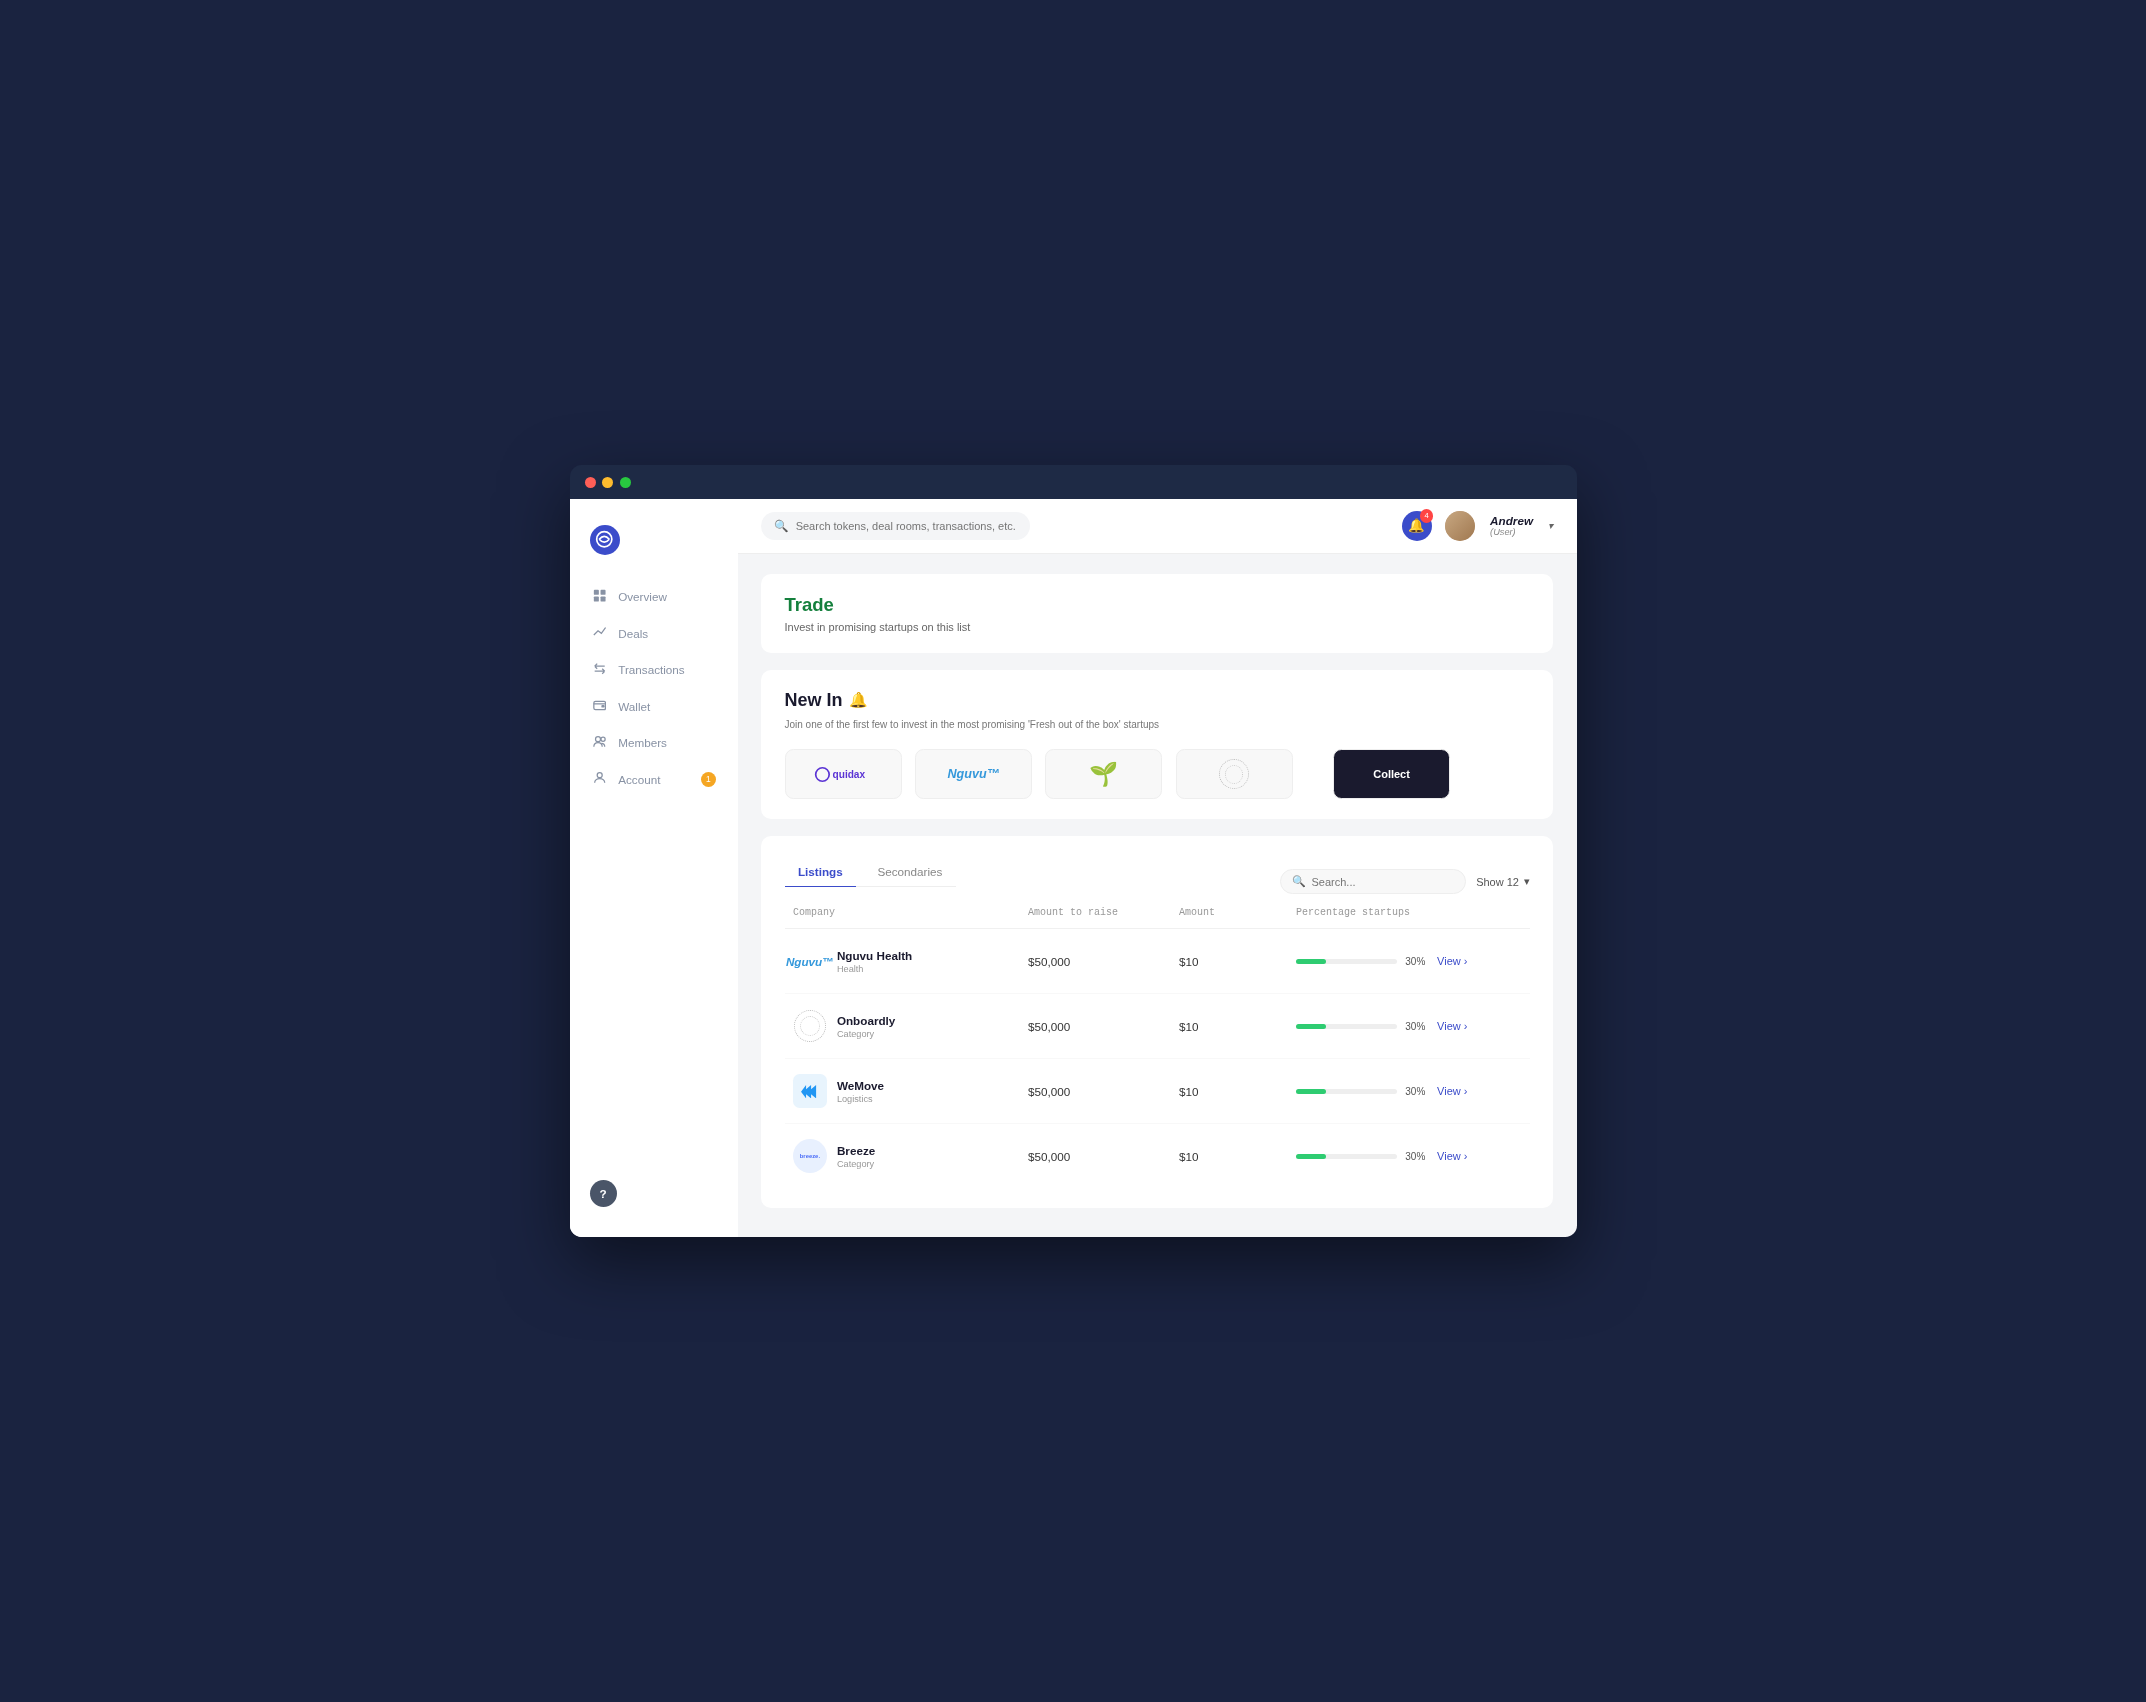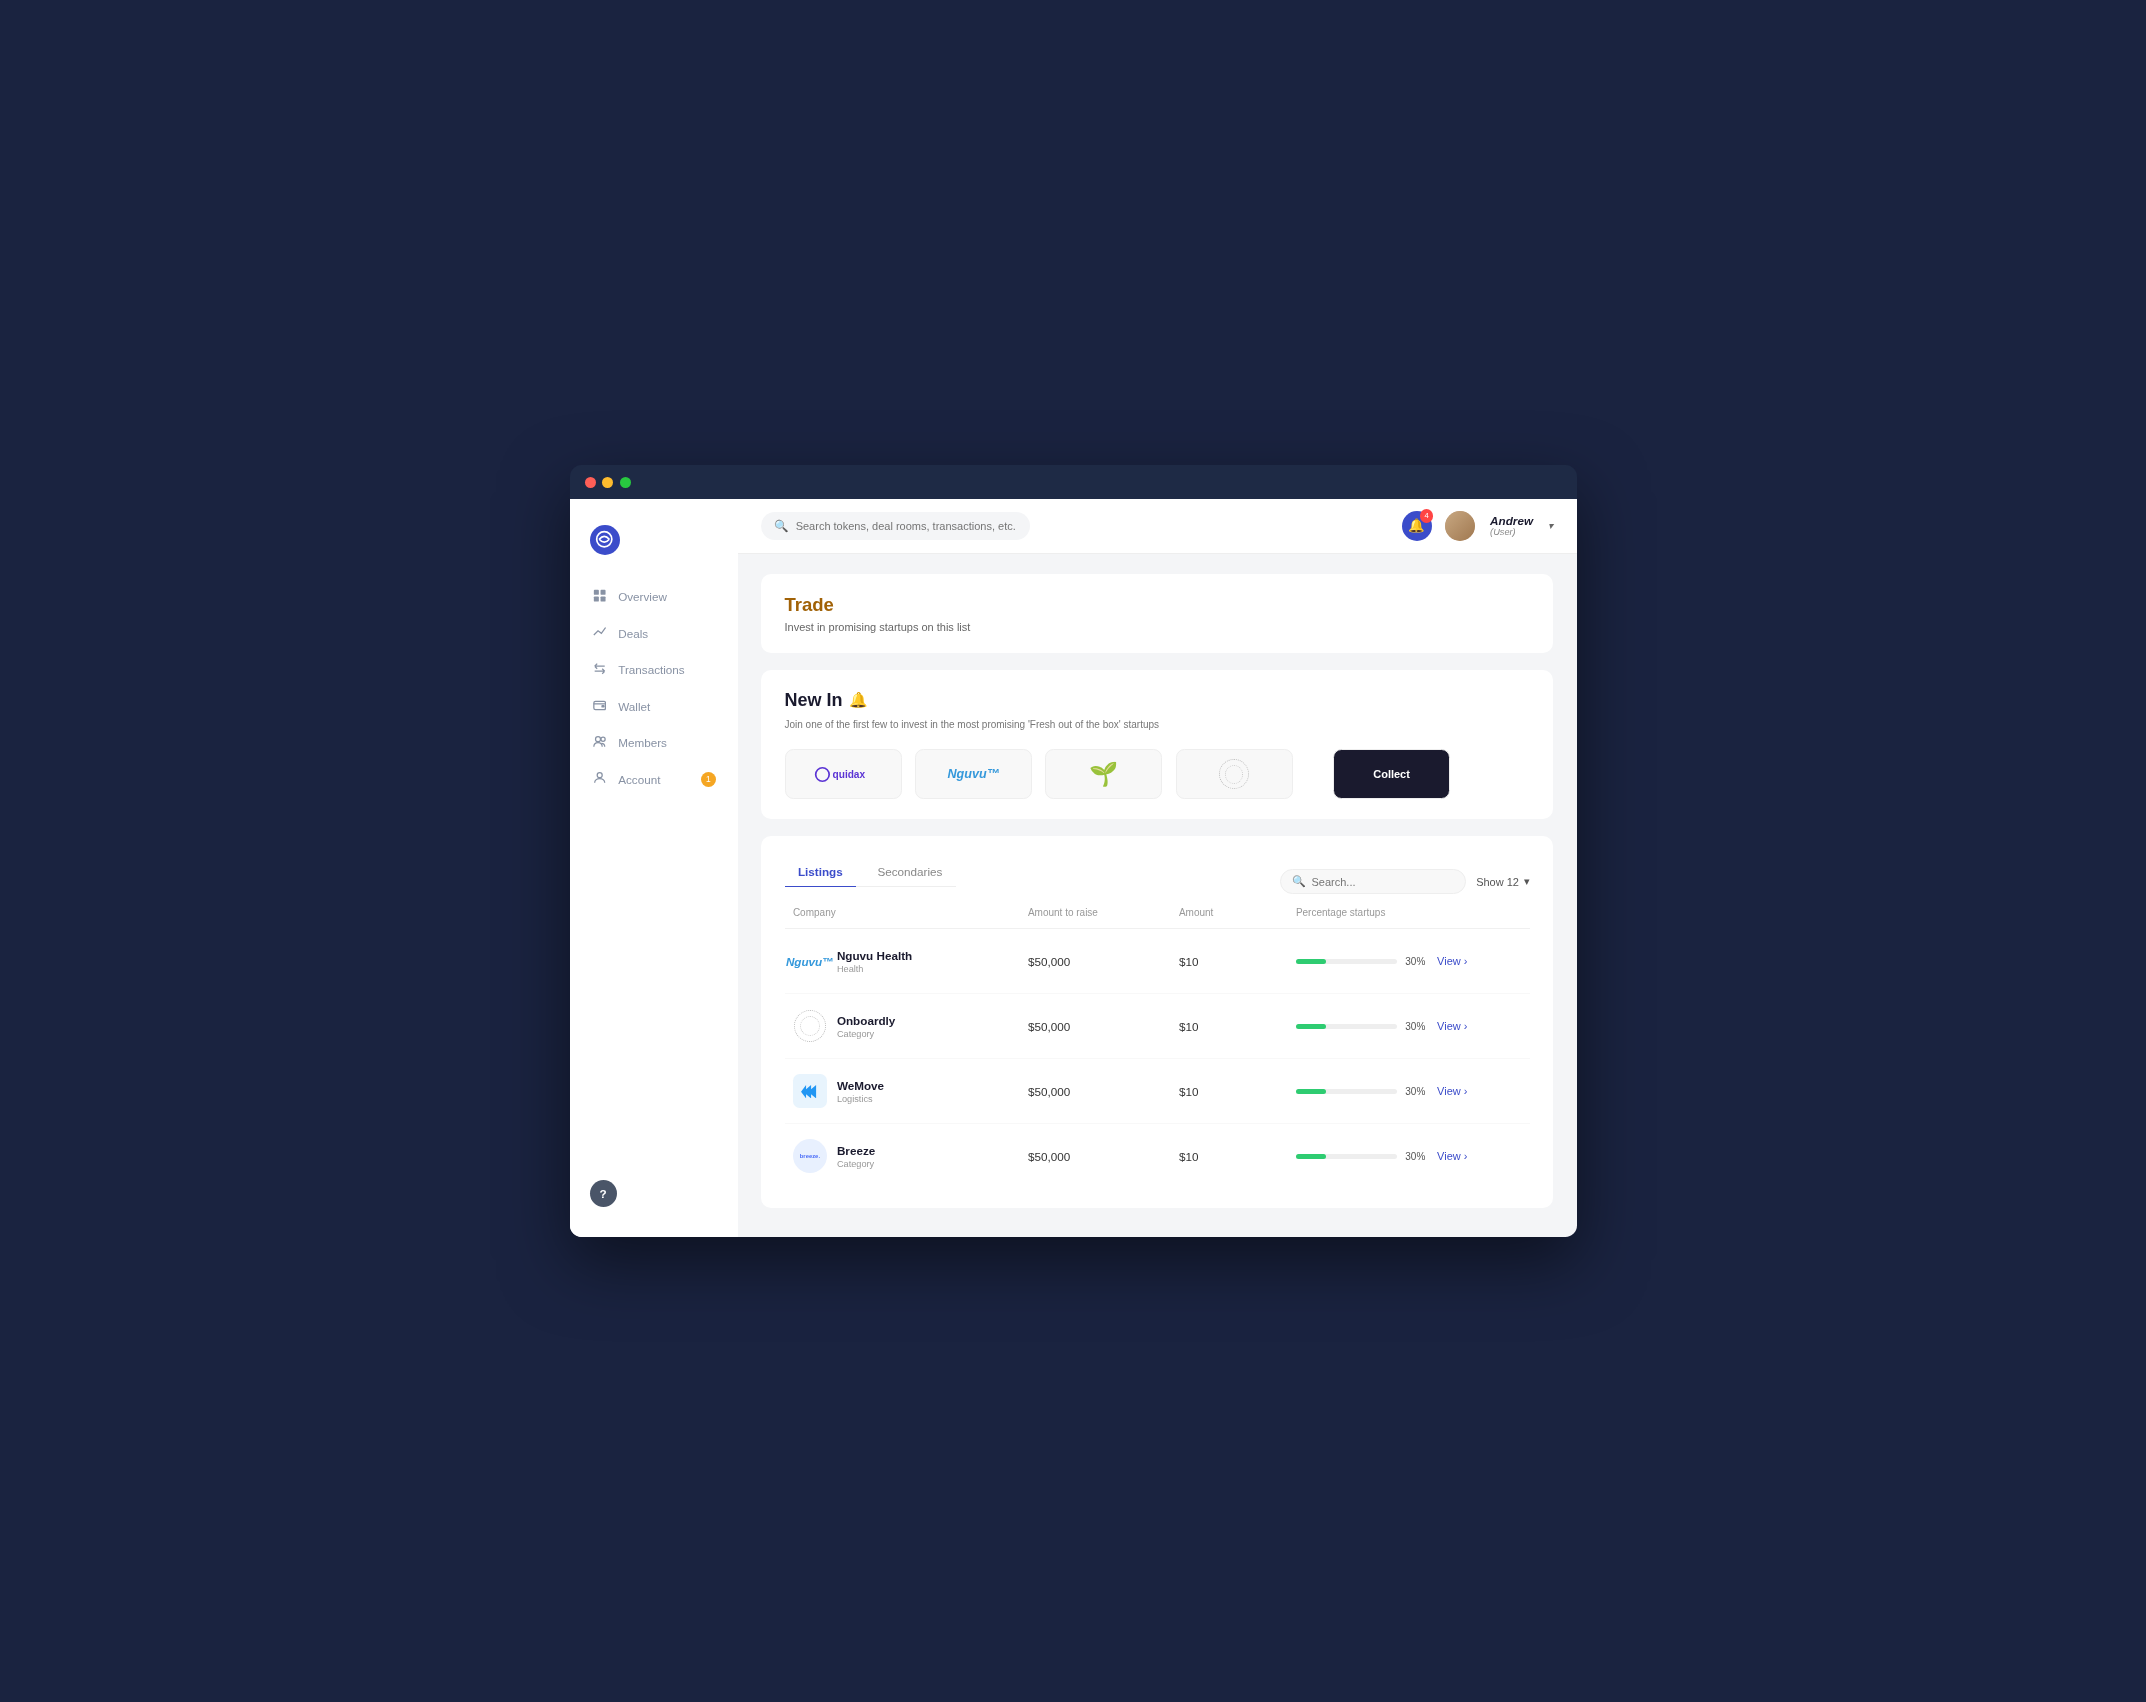--- a/index.html
+++ b/index.html
@@ -177,21 +177,21 @@
       flex: 1;
     }
     
     .trade-header {
       background: #fff;
       border-radius: 10px;
       padding: 20px 23.5px;
       margin-bottom: 17px;
     }
     .trade-title {
-      font-size: 18.5px; font-weight: 700; color: #a16207; margin-bottom: 5px;
+      font-size: 18.5px; font-weight: 700; color: #15803d; margin-bottom: 5px;
     }
     .trade-subtitle { font-size: 11px; color: #666; }
     
     .new-in-section {
       background: #fff;
       border-radius: 10px;
       padding: 20px 23.5px;
       margin-bottom: 17px;
     }
     .new-in-header {
@@ -260,20 +260,21 @@
     .show-select {
       display: flex; align-items: center; gap: 5px;
       font-size: 11px; color: #555; cursor: pointer;
     }
     
     .table-header {
       display: grid;
       grid-template-columns: 235px 151px 117px 1fr 84px;
       padding: 0 8.4px 10px;
       border-bottom: 0.8px solid #f0f0f0;
+      font-family: Liberation Mono, monospace;
     }
     .col-header {
       font-size: 10px; color: #999; font-weight: 500;
     }
     .table-row {
       display: grid;
       grid-template-columns: 235px 151px 117px 1fr 84px;
       padding: 15px 8.4px;
       border-bottom: 0.8px solid #f8f8f8;
       align-items: center;

